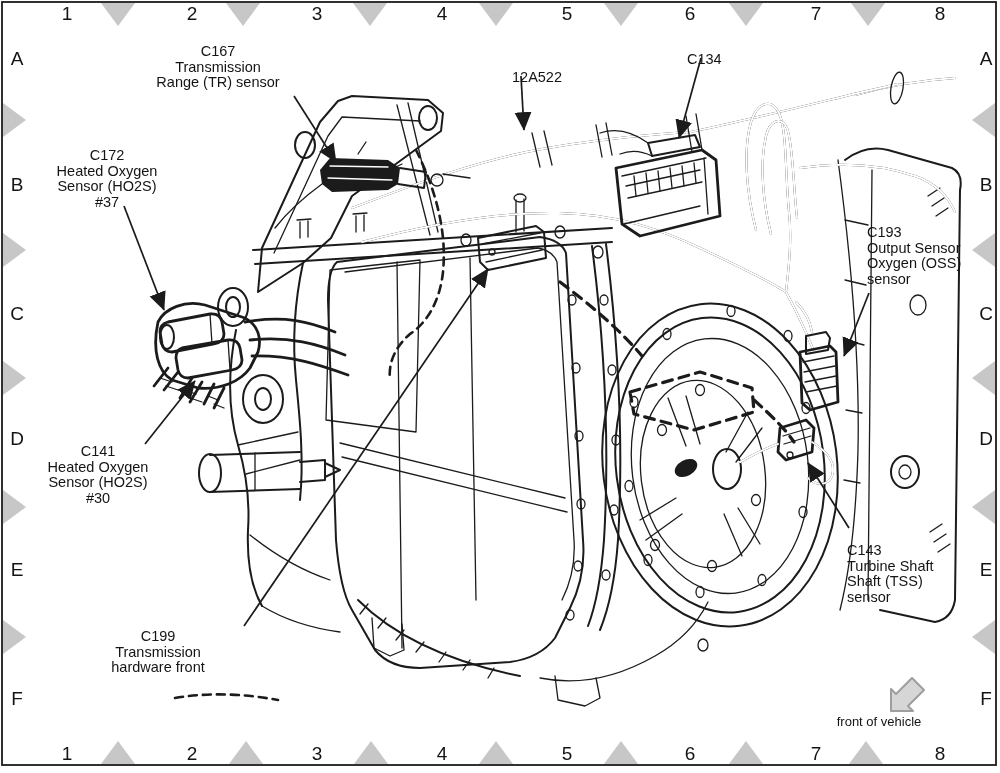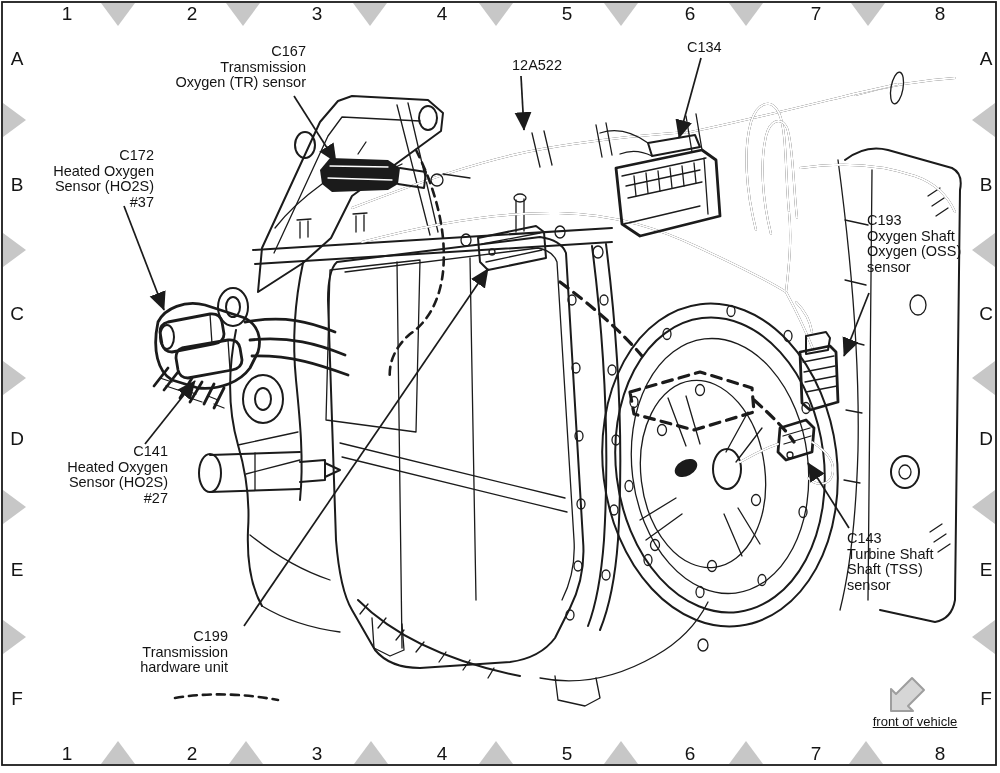--- a/index.html
+++ b/index.html
@@ -16,23 +16,23 @@
   .ln .dshT{stroke-dasharray:8 6;stroke-width:2.6;fill:none;}
   .ln .fdark{fill:#1b1b1b;stroke:none;}
   .diamond{fill:#c7c7c7;stroke:none;}
   .leader{fill:none;stroke:#1b1b1b;stroke-width:1.7;}
   
   .gnum,.glet{position:absolute;width:40px;text-align:center;font-size:19px;line-height:20px;}
   .glet{width:22px;}
   
   .callout{position:absolute;font-size:14.5px;line-height:15.5px;}
   .callout div{white-space:nowrap;}
-  .ar{text-align:right;}
-  .al{text-align:left;}
-  .fov{position:absolute;left:845px;top:714px;width:140px;text-align:center;font-size:13px;text-decoration:underline;}
+  .ar{text-align:center;}
+  .al{text-align:left;margin-top:12px;}
+  .fov{position:absolute;left:809px;top:714px;width:140px;text-align:center;font-size:13px;}
 </style>
 </head>
 <body>
 
 <div class="stage">
 
 <svg width="1000" height="773" viewBox="0 0 1000 773">
   <defs>
     <marker id="ah" markerWidth="13" markerHeight="11" refX="10.5" refY="5" orient="auto">
       <path d="M0,0 L11,5 L0,10 Z" fill="#1b1b1b"></path>
@@ -308,60 +308,60 @@
 <div class="glet" style="left:975px;top:49px">A</div>
 <div class="glet" style="left:975px;top:175px">B</div>
 <div class="glet" style="left:975px;top:304px">C</div>
 <div class="glet" style="left:975px;top:429px">D</div>
 <div class="glet" style="left:975px;top:560px">E</div>
 <div class="glet" style="left:975px;top:689px">F</div>
 
 <div class="callout ar" style="left:130px;top:44px;width:176px">
   <div>C167</div>
   <div>Transmission</div>
-  <div>Oxygen (TR) sensor</div>
+  <div>Range (TR) sensor</div>
 </div>
 
 <div class="callout al" style="left:512px;top:58px">
   <div>12A522</div>
 </div>
 
 <div class="callout al" style="left:687px;top:40px">
   <div>C134</div>
 </div>
 
-<div class="callout ar" style="left:14px;top:148px;width:140px">
+<div class="callout ar" style="left:37px;top:148px;width:140px">
   <div>C172</div>
   <div>Heated Oxygen</div>
   <div>Sensor (HO2S)</div>
   <div>#37</div>
 </div>
 
 <div class="callout ar" style="left:28px;top:444px;width:140px">
   <div>C141</div>
   <div>Heated Oxygen</div>
   <div>Sensor (HO2S)</div>
-  <div>#27</div>
+  <div>#30</div>
 </div>
 
 <div class="callout al" style="left:867px;top:213px">
   <div>C193</div>
-  <div>Oxygen Shaft</div>
+  <div>Output Sensor</div>
   <div>Oxygen (OSS)</div>
   <div>sensor</div>
 </div>
 
 <div class="callout al" style="left:847px;top:531px">
   <div>C143</div>
   <div>Turbine Shaft</div>
   <div>Shaft (TSS)</div>
   <div>sensor</div>
 </div>
 
 <div class="callout ar" style="left:88px;top:629px;width:140px">
   <div>C199</div>
   <div>Transmission</div>
-  <div>hardware unit</div>
+  <div>hardware front</div>
 </div>
 
 <div class="fov">front of vehicle</div>
 
 </div>
 
 </body></html>

